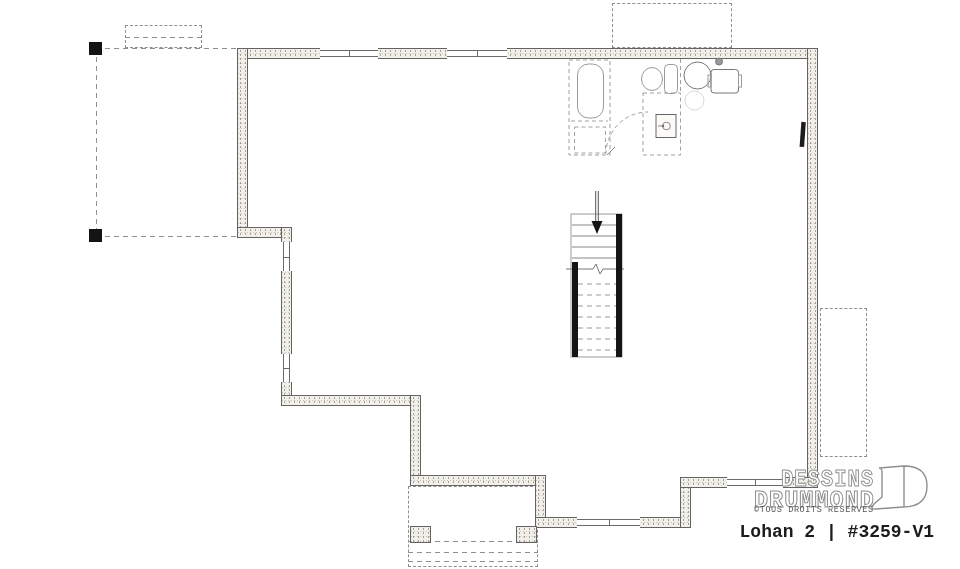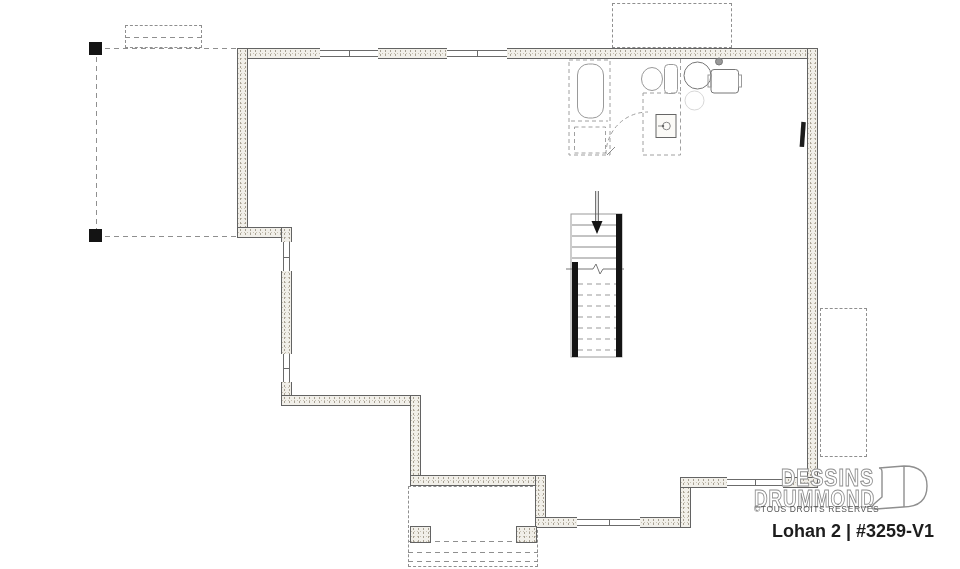--- a/index.html
+++ b/index.html
@@ -1,18 +1,18 @@
 <!DOCTYPE html>
 <html><head>
 <meta charset="utf-8">
 <style>
   html,body{margin:0;padding:0;background:#ffffff;}
   #canvas{
     position:relative;width:960px;height:569px;background:#ffffff;overflow:hidden;
-    font-family:Liberation Sans, sans-serif;
+    font-family:Liberation Mono, monospace;
     text-align:right;
   }
   #plan-layer{position:absolute;inset:0;}
   #plan-layer div{position:absolute;box-sizing:border-box;}
   .wall{
     background-color:#f1efe9;
     background-image:
       radial-gradient(circle,#a8a193 .7px,transparent .9px),
       radial-gradient(circle,#c6c0b2 .6px,transparent .8px);
     background-size:5px 4px,3px 5px;

